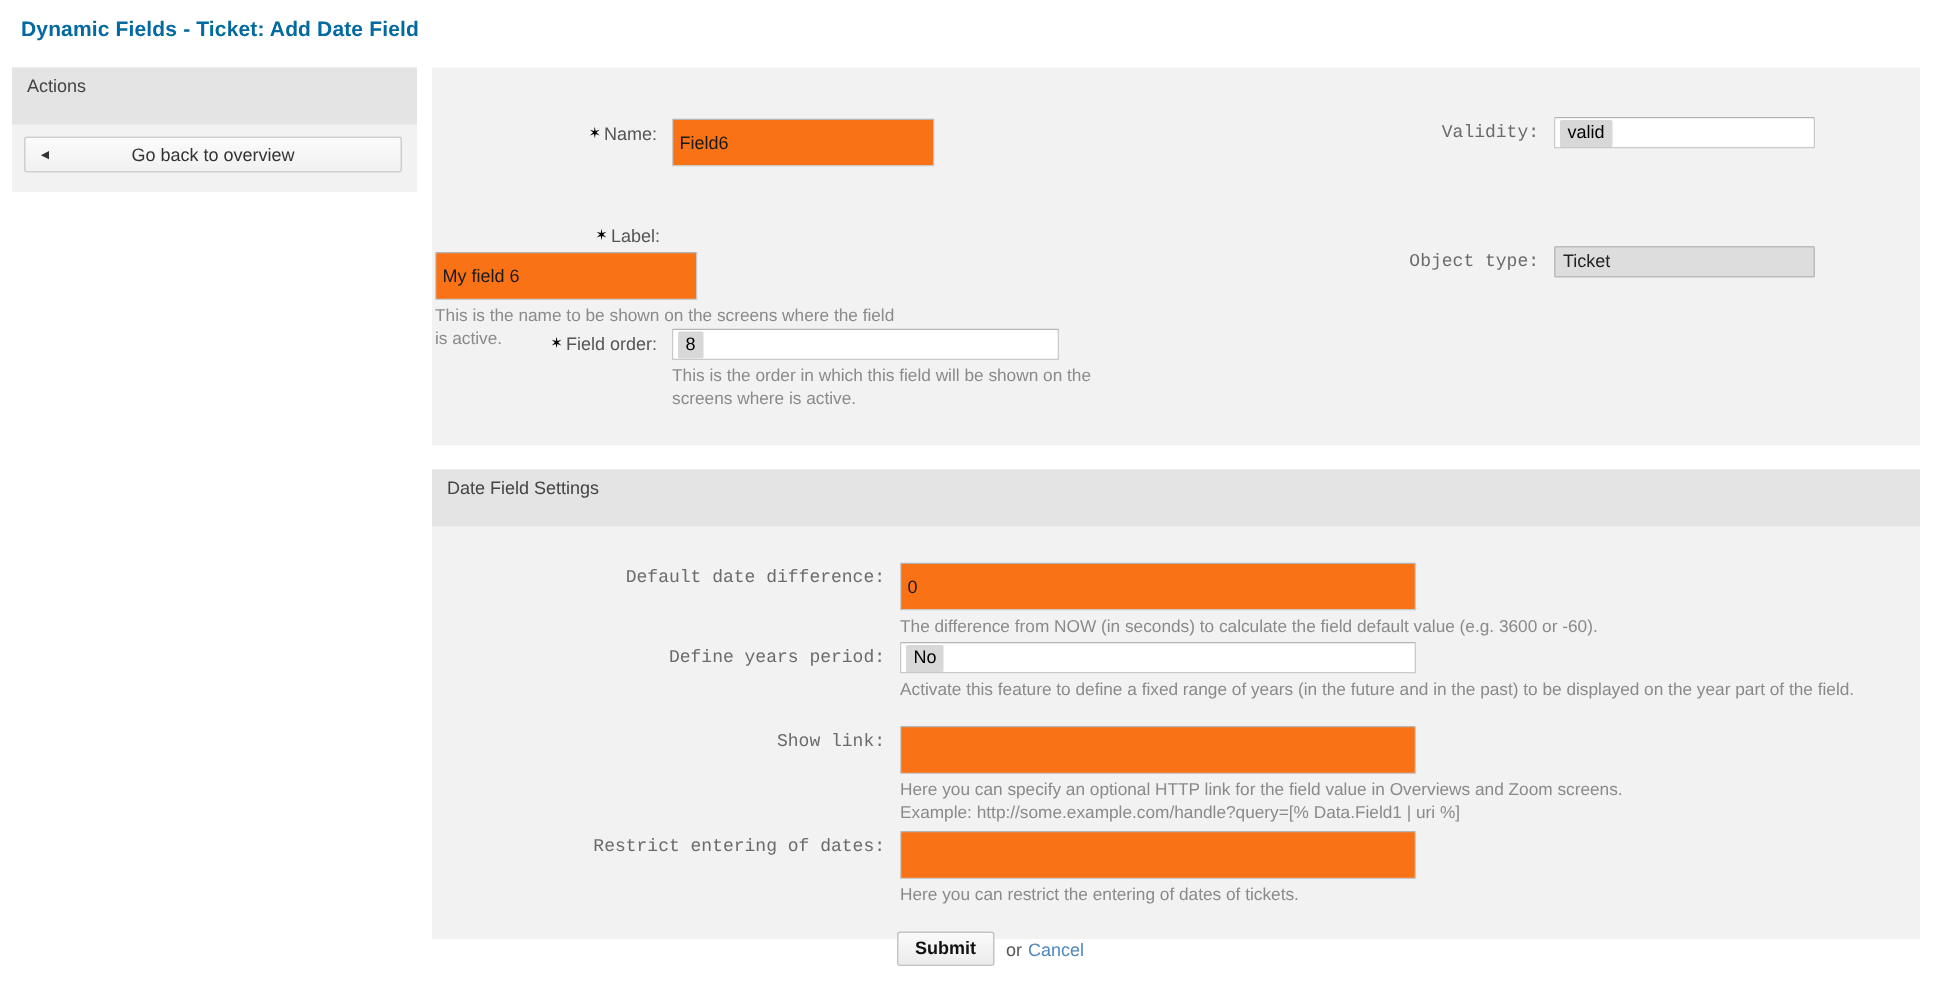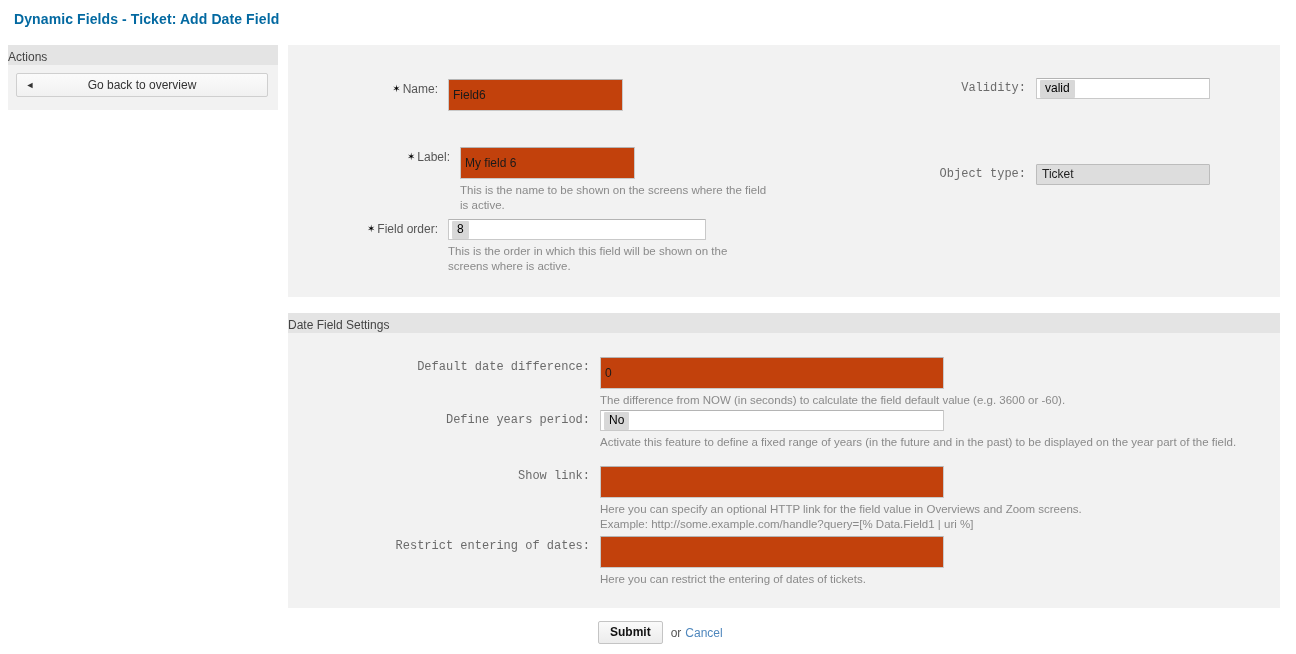--- a/index.html
+++ b/index.html
@@ -28,25 +28,26 @@
     letter-spacing: 0.1px;
   }
 
   
   .panel {
     position: absolute;
     background: #f2f2f2;
     box-sizing: border-box;
   }
   .panel-header {
-    height: 20px;
+    height: 38px;
     line-height: 25px;
     background: #e4e4e4;
     color: #444444;
     font-size: 12px;
+    padding-left: 10px;
     box-sizing: border-box;
   }
   .panel-body {
     position: relative;
   }
 
   
   #actions-panel {
     left: 8px;
     top: 45px;
@@ -119,21 +120,21 @@
     font-size: 10px;
     vertical-align: 1px;
     margin-right: 2px;
   }
   .fieldlabel.dim { color: #6b6b6b; font-family: Liberation Mono, monospace; }
 
   .fieldctrl { position: relative; }
 
   .txtinput {
     height: 21px;
-    background: #c2410c;
+    background: #f97316;
     border: 1px solid #c9c9c9;
     border-top-color: #b4b4b4;
     box-sizing: border-box;
     font-family: "Liberation Sans", sans-serif;
     font-size: 12px;
     color: #1a1a1a;
     padding: 15px 4px;
     line-height: 19px;
     border-radius: 1px;
     display: block;
@@ -232,21 +233,21 @@
 
     <div class="fieldrow" style="left:0px; top:34px;">
       <div class="fieldlabel" style="width:160px;">
         <span class="star">✶</span><span>Name:</span>
       </div>
       <div class="fieldctrl">
         <input class="txtinput" style="width: 175px;" value="Field6">
       </div>
     </div>
 
-    <div class="fieldrow" style="left:12px; top:102px;">
+    <div class="fieldrow" style="left:2px; top:102px;flex-direction:column;">
       <div class="fieldlabel" style="width:160px;">
         <span class="star">✶</span><span>Label:</span>
       </div>
       <div class="fieldctrl">
         <input class="txtinput" style="width: 175px;" value="My field 6">
         <div class="helptext" style="width:340px;">This is the name to be shown on the screens where the field
 is active.</div>
       </div>
     </div>
 

